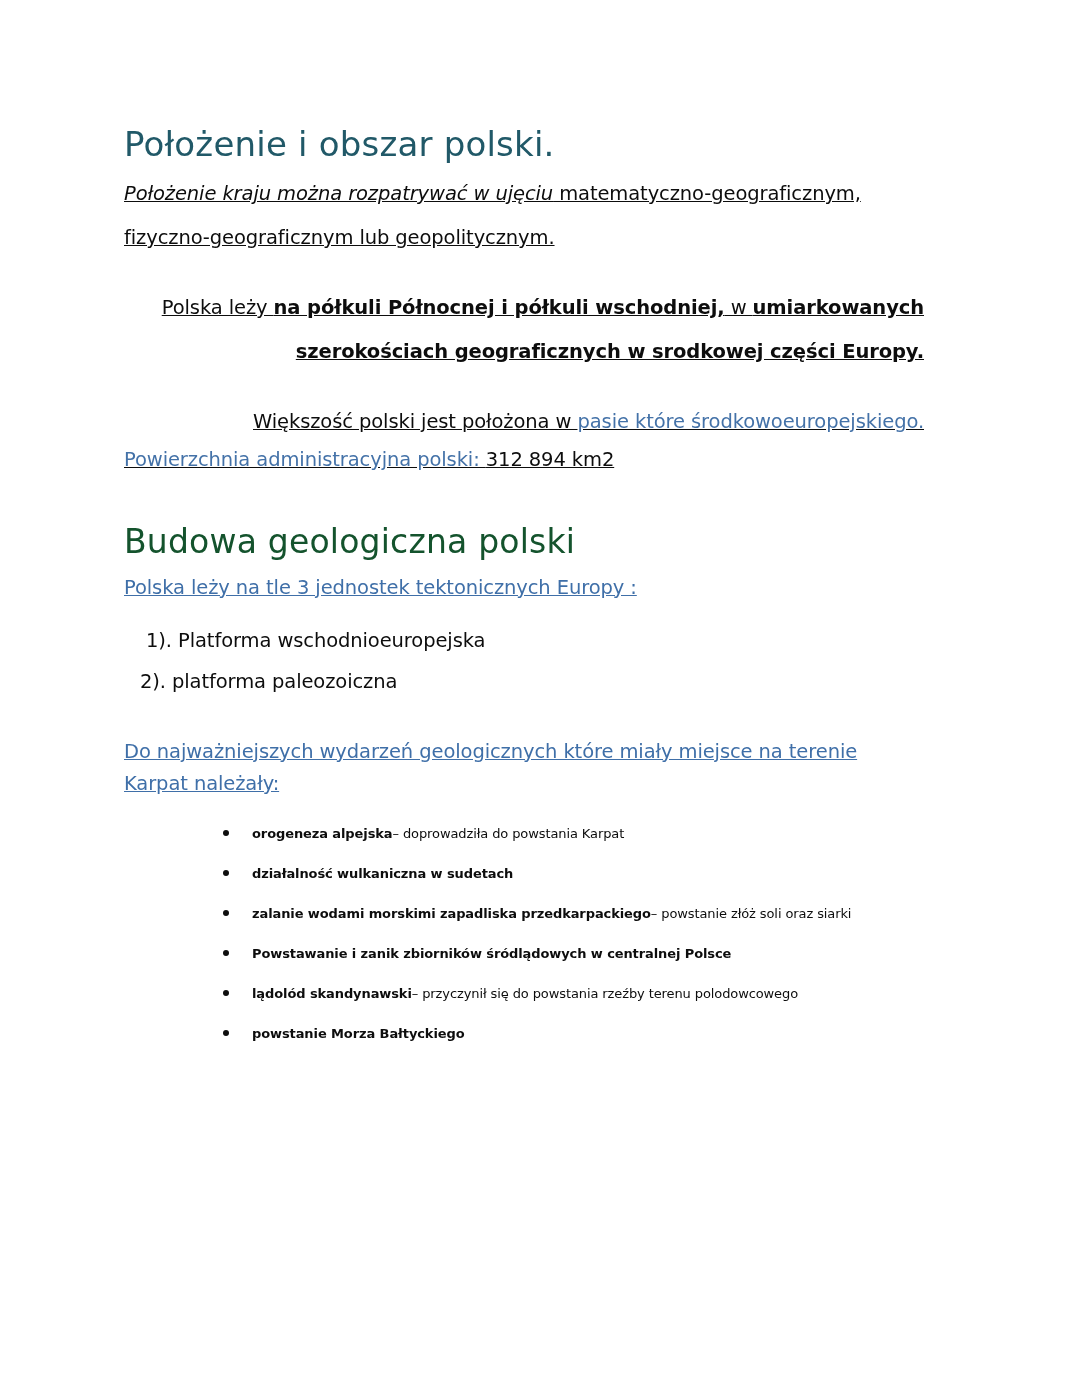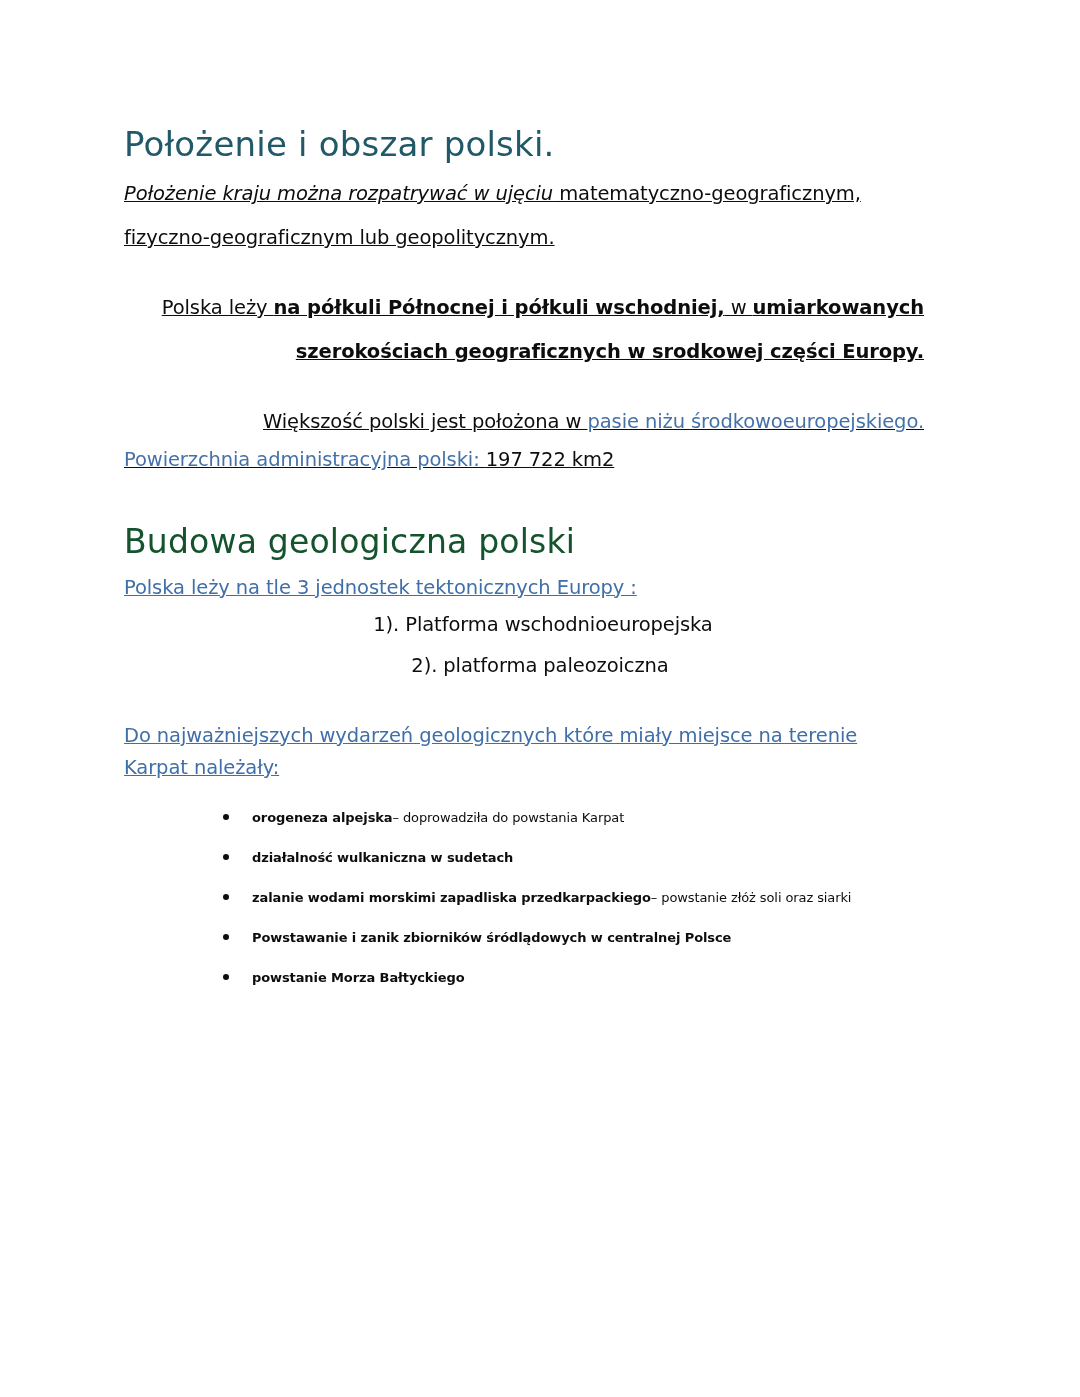--- a/index.html
+++ b/index.html
@@ -60,24 +60,23 @@
   .gap-md { margin-top: 26px; text-align: right; }
   .gap-lg { margin-top: 34px; }
 
   .it { font-style: italic; }
   .bd { font-weight: 700; }
   .blue { color: #4472a8; }
   .blue-strong { color: #3f6fa8; }
 
   
   .numlist {
-    margin: 0;
+    margin: 16px;
     padding: 0;
     list-style: none;
-    text-align: center;
   }
   .numlist li {
     font-size: 19.5px;
     line-height: 41px;
     color: #0d0d0d;
     letter-spacing: -0.1px;
   }
   .numlist li.indent-1 { padding-left: 6px; }
 
   
@@ -116,26 +115,26 @@
 
   <p class="p">
     <span class="it">Położenie kraju można rozpatrywać w ujęciu</span><span> matematyczno-geograficznym, fizyczno-geograficznym lub geopolitycznym.</span>
   </p>
 
   <p class="p gap-md">
     <span>Polska leży </span><span class="bd">na półkuli Północnej i półkuli wschodniej,</span><span> w </span><span class="bd">umiarkowanych szerokościach geograficznych w srodkowej części Europy.</span>
   </p>
 
   <p class="p gap-md">
-    <span>Większość polski jest położona w </span><span class="blue">pasie niżu środkowoeuropejskiego.</span>
+    <span>Większość polski jest położona w </span><span class="blue">pasie które środkowoeuropejskiego.</span>
   </p>
 
 
   <p class="p tight">
-    <span class="blue">Powierzchnia administracyjna polski: </span><span>197 722 km2</span>
+    <span class="blue">Powierzchnia administracyjna polski: </span><span>312 894 km2</span>
   </p>
 
   <h2 class="h2">Budowa geologiczna polski</h2>
 
   <p class="p tight blue-strong">Polska leży na tle 3 jednostek tektonicznych Europy :</p>
 
   <ul class="numlist">
     <li class="indent-1">1). Platforma wschodnioeuropejska</li>
     <li>2). platforma paleozoiczna</li>
   </ul>
@@ -149,17 +148,20 @@
     <li>
       <span class="bullet-dot"></span><span class="bd">działalność wulkaniczna w sudetach</span><span></span>
     </li>
     <li>
       <span class="bullet-dot"></span><span class="bd">zalanie wodami morskimi zapadliska przedkarpackiego</span><span>– powstanie złóż soli oraz siarki</span>
     </li>
     <li>
       <span class="bullet-dot"></span><span class="bd">Powstawanie i zanik zbiorników śródlądowych w centralnej Polsce</span><span></span>
     </li>
     <li>
+      <span class="bullet-dot"></span><span class="bd">lądolód skandynawski</span><span>– przyczynił się do powstania rzeźby terenu polodowcowego</span>
+    </li>
+    <li>
       <span class="bullet-dot"></span><span class="bd">powstanie Morza Bałtyckiego</span><span></span>
     </li>
   </ul>
 
 </div>
 
 </body></html>

